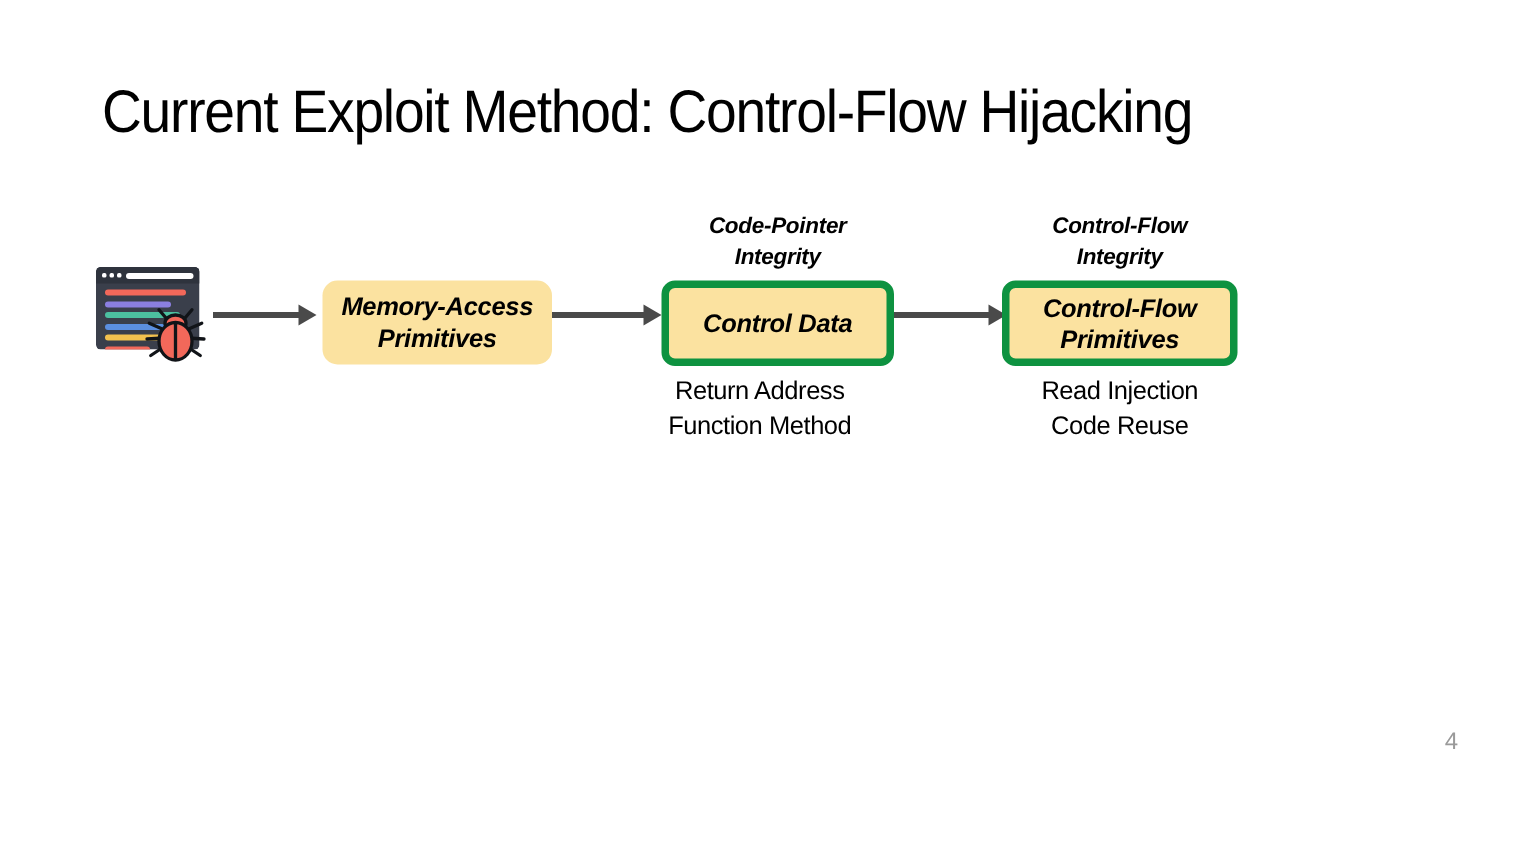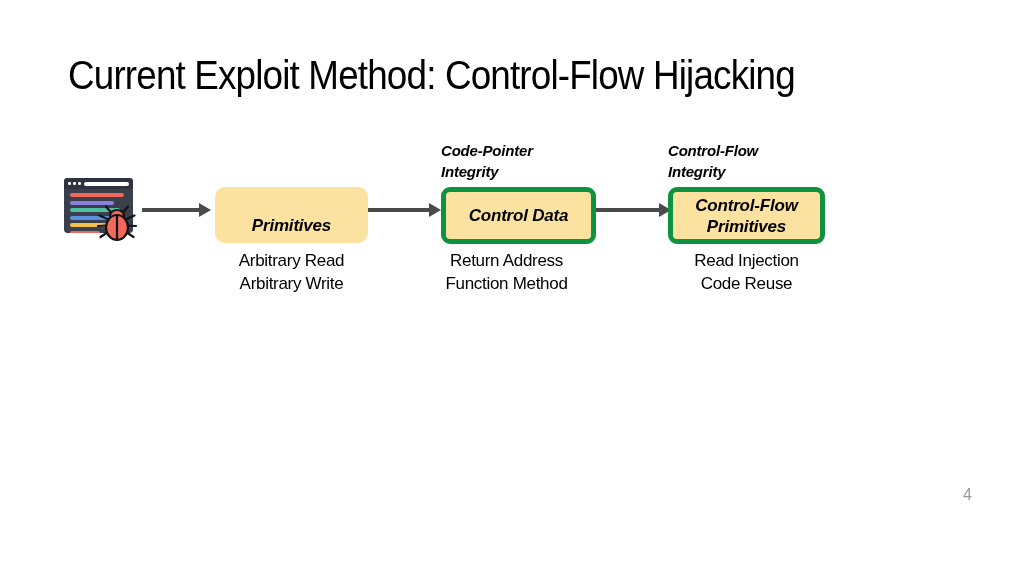--- a/index.html
+++ b/index.html
@@ -164,20 +164,21 @@
     font-weight: bold;
     font-style: italic;
     color: #000000;
     letter-spacing: -0.2px;
     padding: 0 4px;
   }
 
   
   .over-label {
     position: absolute;
+    text-align: center;
     font-size: 15px;
     line-height: 21px;
     font-weight: bold;
     font-style: italic;
     color: #000000;
     letter-spacing: -0.2px;
   }
 
   
   .under-caption {
@@ -245,21 +246,21 @@
       </svg>
     </div>
 
     <div class="arrow" style="left:142px; top:70px; width:70px;">
       <div class="shaft" style="width:58px;"></div>
       <div class="head" style="left:57px;"></div>
     </div>
 
     <div class="node" style="left:215px; top:57px; width:153px; height:56px;">
       <div class="node-label">
-        <br>
+        <span>Memory-Access</span><br>
         <span>Primitives</span>
       </div>
     </div>
 
     <div class="arrow" style="left:368px; top:70px; width:74px;">
       <div class="shaft" style="width:62px;"></div>
       <div class="head" style="left:61px;"></div>
     </div>
 
     <div class="over-label" style="left:441px; top:10px; width:155px;">
@@ -281,24 +282,20 @@
       <span>Integrity</span>
     </div>
 
     <div class="node bordered" style="left:668px; top:57px; width:157px; height:57px;">
       <div class="node-label">
         <span>Control-Flow</span><br>
         <span>Primitives</span>
       </div>
     </div>
 
-    <div class="under-caption" style="left:213px; top:120px; width:157px;">
-      <span>Arbitrary Read</span><br>
-      <span>Arbitrary Write</span>
-    </div>
 
     <div class="under-caption" style="left:428px; top:120px; width:157px;">
       <span>Return Address</span><br>
       <span>Function Method</span>
     </div>
 
     <div class="under-caption" style="left:668px; top:120px; width:157px;">
       <span>Read Injection</span><br>
       <span>Code Reuse</span>
     </div>

